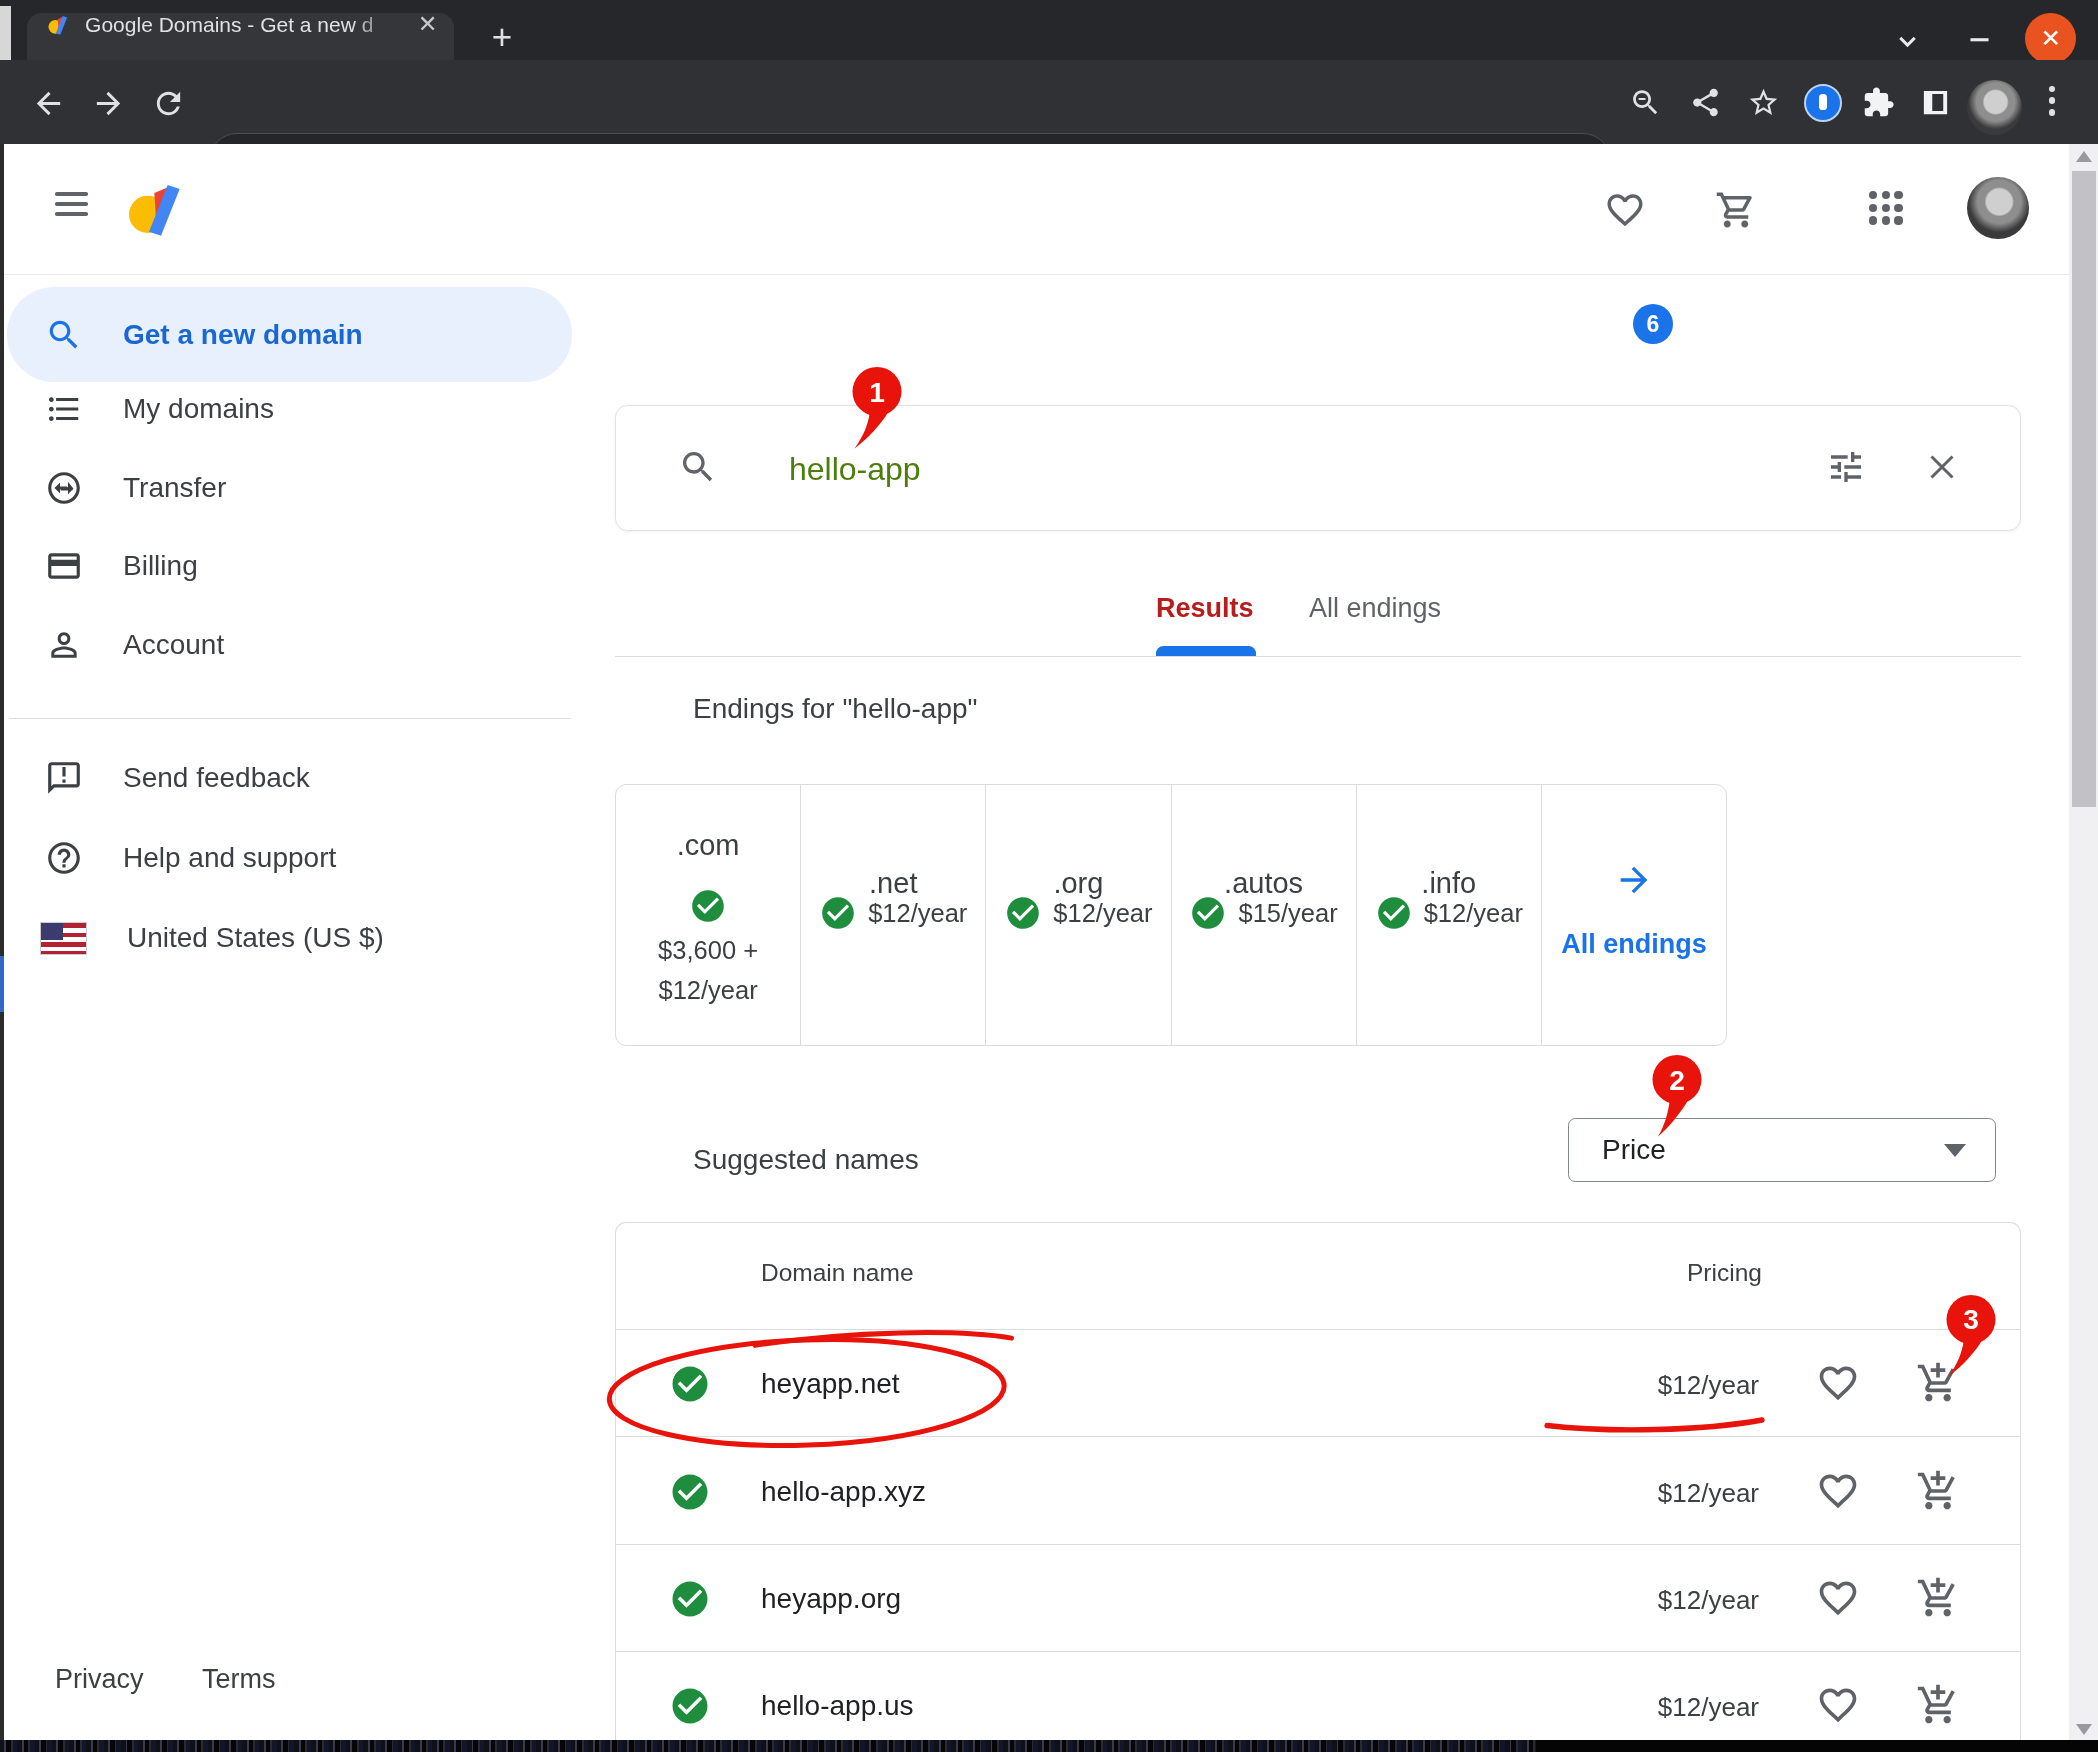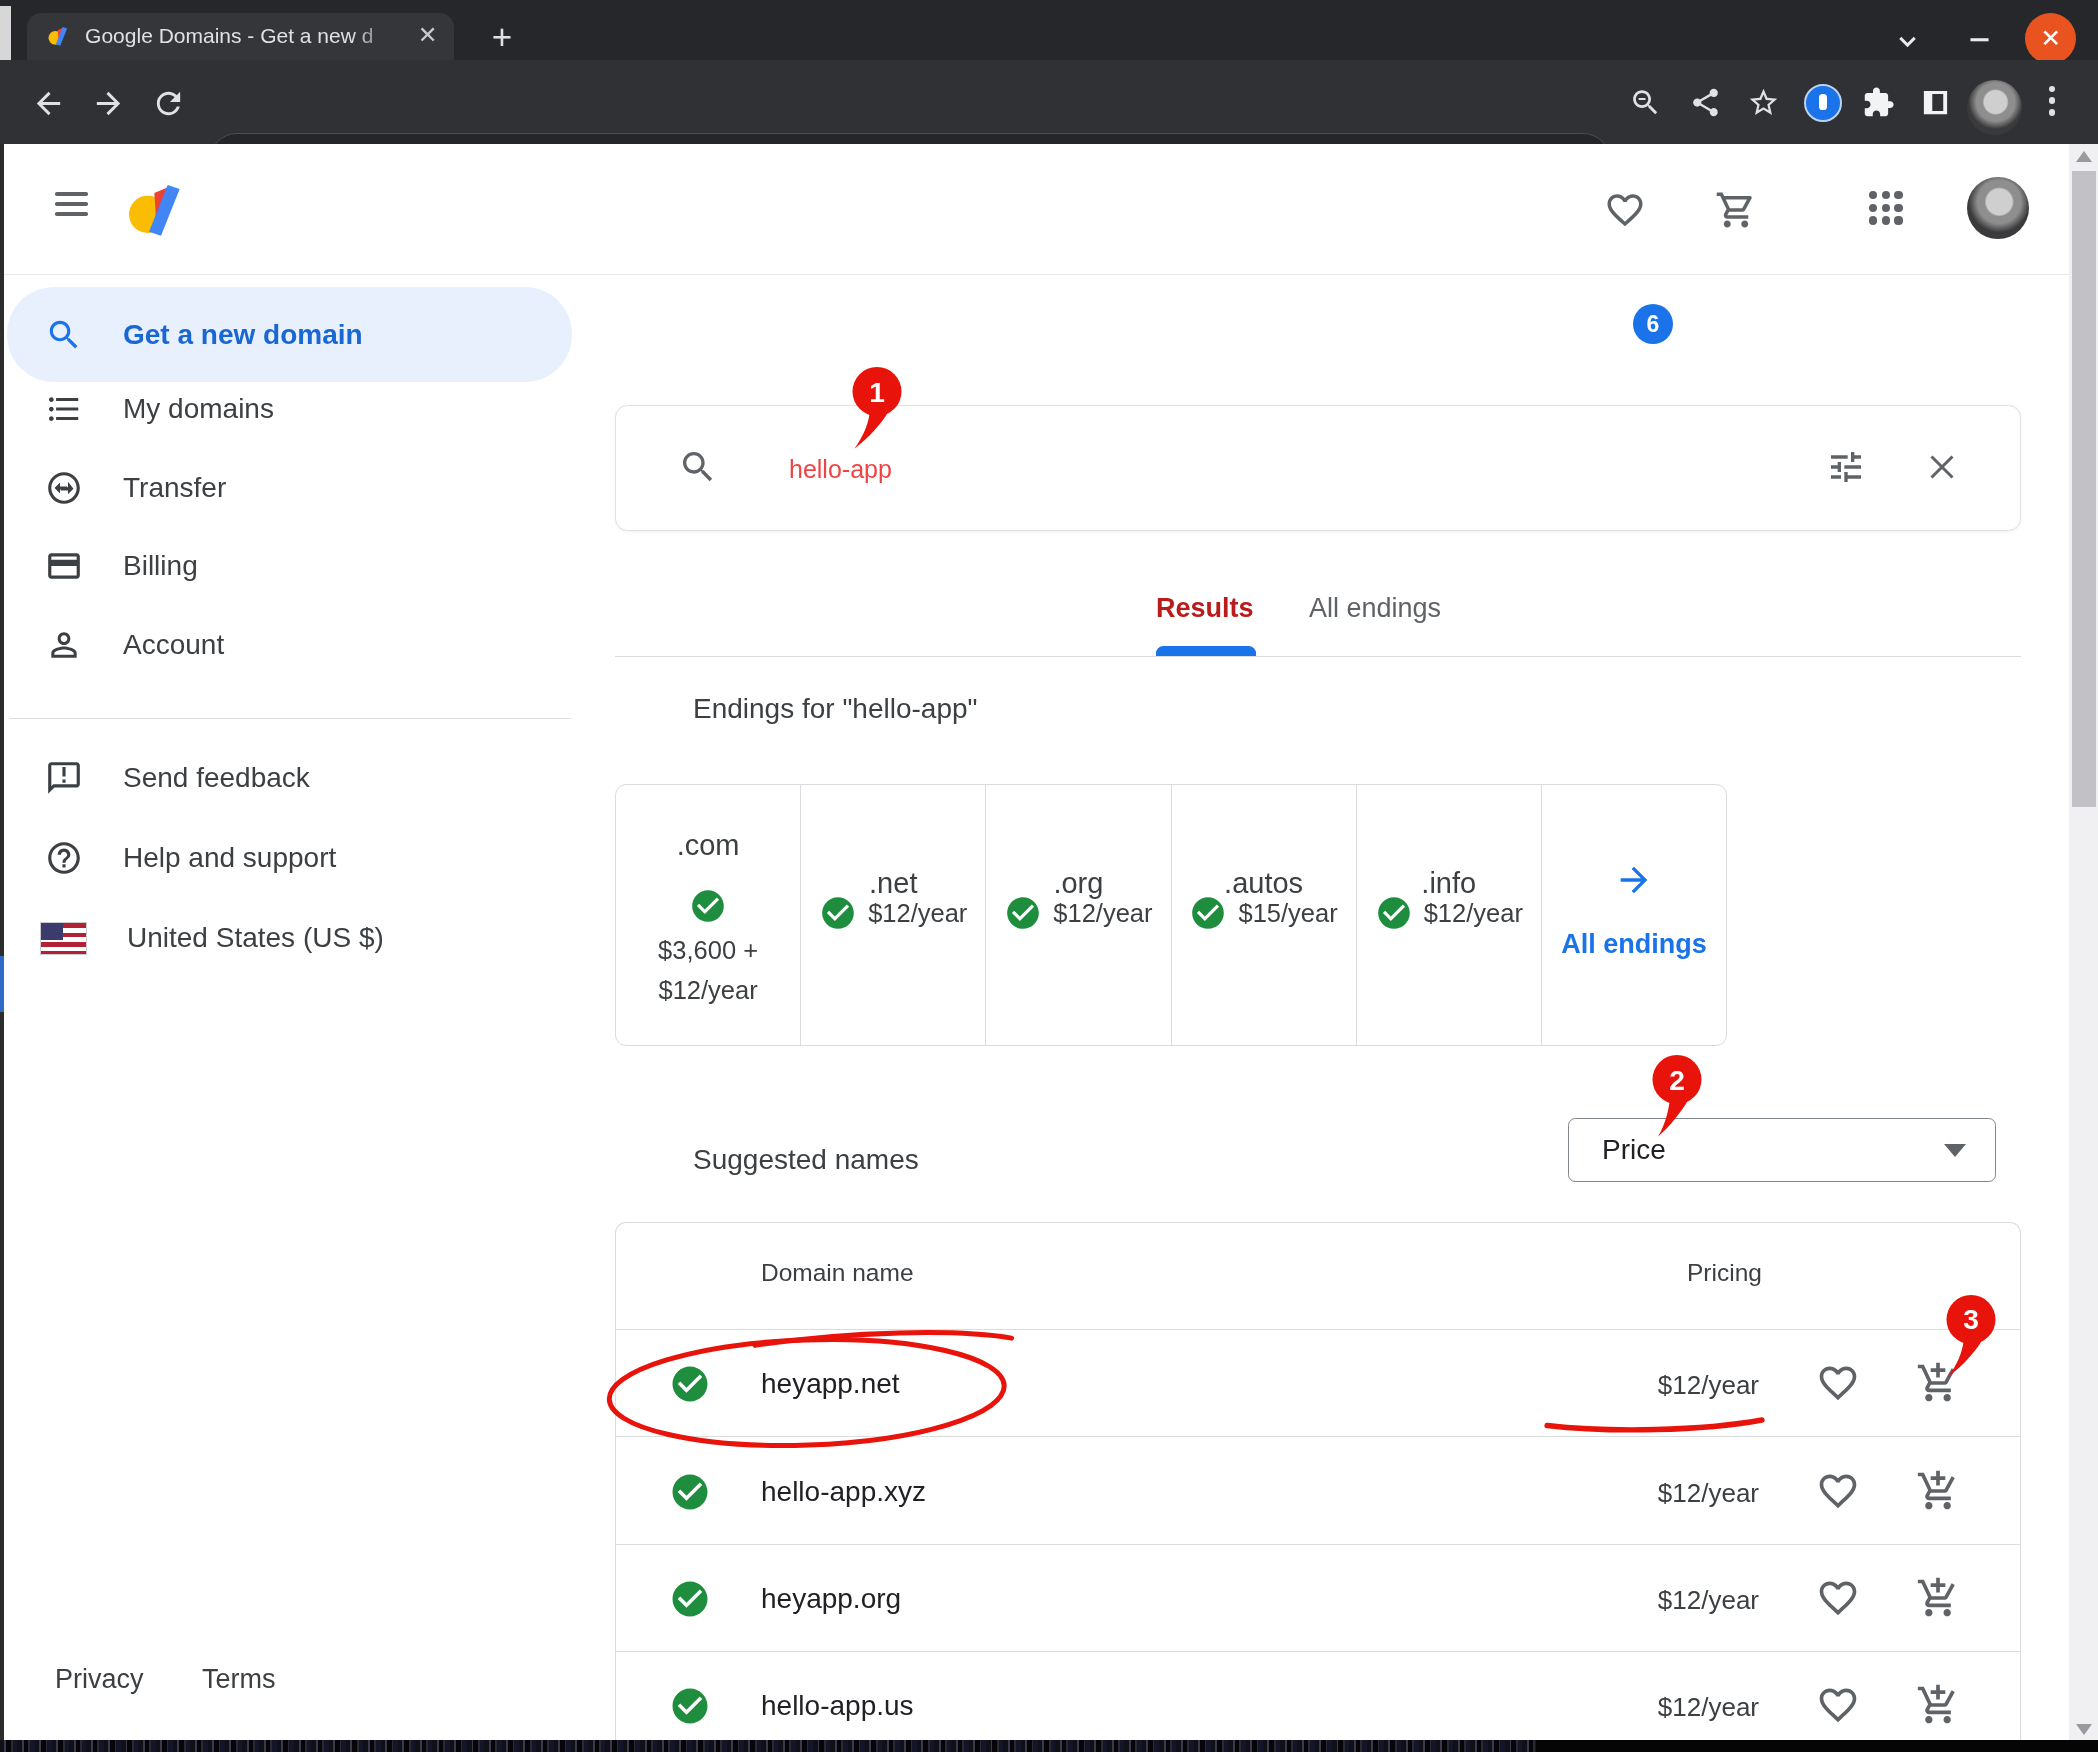--- a/index.html
+++ b/index.html
@@ -4,21 +4,21 @@
 <style>
   html,body{margin:0;padding:0;background:#555;}
   *{box-sizing:border-box;font-family:"Liberation Sans",sans-serif;}
   #screen{position:relative;width:2098px;height:1753px;background:#fff;overflow:hidden;}
   .abs{position:absolute;}
   svg{display:block;}
 
   
   .titlebar{position:absolute;left:0;top:0;width:2098px;height:60px;background:#26272a;}
   .corner-sliver{position:absolute;left:0;top:5.5px;width:11px;height:55px;background:#d7d7d7;}
-  .tab{position:absolute;left:27px;top:12.7px;width:427px;height:47px;background:#35363a;border-radius:14.5px 14.5px 0 0;display:flex;align-items:center;padding:0 16.4px 0 20px;}
+  .tab{position:absolute;left:27px;top:12.7px;width:427px;height:47px;background:#35363a;border-radius:14.5px 14.5px 0 0;display:flex;padding:0 16.4px 0 20px;}
   .tab-title{flex:1;color:#dfe1e5;font-size:21px;white-space:nowrap;overflow:hidden;-webkit-mask-image:linear-gradient(90deg,#000 82%,transparent 98%);mask-image:linear-gradient(90deg,#000 82%,transparent 98%);}
   .tab-close{color:#c7cacd;font-size:23.6px;line-height:1;margin-left:9px;}
   .newtab{position:absolute;left:484px;top:20px;color:#dfe1e5;font-size:35px;line-height:33px;width:36px;text-align:center;}
   .winctl{position:absolute;top:23.6px;color:#e8eaed;font-size:27px;}
   .win-close{position:absolute;left:2025px;top:12.7px;width:51px;height:51px;border-radius:50%;background:#e9531f;color:#fff;font-size:27px;display:flex;align-items:center;justify-content:center;}
   .toolbar{position:absolute;left:0;top:60px;width:2098px;height:84px;background:#303134;}
   .omnibox{position:absolute;left:209px;top:73px;width:1402px;height:56px;background:#252629;border:0.9px solid #4a4d51;border-radius:28px;display:flex;align-items:center;padding:0 23.6px;}
   .url-domain{color:#e8eaed;font-size:23.6px;font-weight:700;}
   .url-path{color:#bdc1c6;font-size:23.6px;white-space:nowrap;overflow:hidden;}
   .avatar{border-radius:50%;background:#1c1c1c;background-image:radial-gradient(circle at 52% 40%,#cfcfcf 0 26%,#8e8e8e 30% 44%,#3a3a3c 62%);}
@@ -38,21 +38,21 @@
   .side-item .lbl{margin-left:40px;font-size:28px;}
   .side-pill{position:absolute;left:7.3px;top:287px;width:565px;height:95px;border-radius:47px;background:#e8f0fe;}
   .side-active{color:#1967d2;font-weight:700;}
   .side-active .ic{color:#1a73e8;}
   .side-div{position:absolute;left:9px;top:718px;width:562px;height:0;border-top:1.8px solid #dadce0;}
   .flag{width:47px;height:33px;margin-left:40px;flex:none;position:relative;background:repeating-linear-gradient(#b22234 0 4.7px,#fff 4.7px 9.5px);border:0.9px solid #ccc;}
   .flag::before{content:"";position:absolute;left:0;top:0;width:22px;height:17.3px;background:#3c3b6e;}
 
   
   .searchbox{position:absolute;left:615px;top:405px;width:1406px;height:126px;border:1.8px solid #dfe1e5;border-radius:12.7px;background:#fff;box-shadow:0 0.9px 3.6px rgba(0,0,0,.06);}
-  .search-input{position:absolute;left:789px;top:444px;width:818px;height:51px;border:none;outline:none;font-size:25px;color:#ef4444;font-weight:500;background:transparent;padding:0;}
+  .search-input{position:absolute;left:789px;top:444px;width:818px;height:51px;border:none;outline:none;font-size:32px;color:#4d7c0f;font-weight:500;background:transparent;padding:0;}
   .rtabs-rule{position:absolute;left:615px;top:656px;width:1406px;border-top:1.8px solid #dadce0;}
   .rtab{position:absolute;top:593px;font-size:27px;font-weight:700;}
   .rtab-ind{position:absolute;left:1156px;top:646px;width:100px;height:11px;background:#1a73e8;border-radius:7.3px 7.3px 0 0;}
   .h-section{position:absolute;font-size:28px;color:#3c4043;font-weight:500;}
   .endcard{position:absolute;left:615px;top:784px;width:1112px;height:262px;border:1.8px solid #dadce0;border-radius:11px;display:flex;}
   .endcell{flex:1;position:relative;border-right:1.8px solid #dadce0;}
   .endcell:last-child{border-right:none;}
   .tldname{position:absolute;left:0;width:100%;text-align:center;font-size:29px;color:#3c4043;font-weight:500;}
   .pricerow{position:absolute;left:0;top:109px;width:100%;display:flex;align-items:center;justify-content:center;gap:11px;}
   .price-txt{font-size:25.5px;color:#3c4043;}

